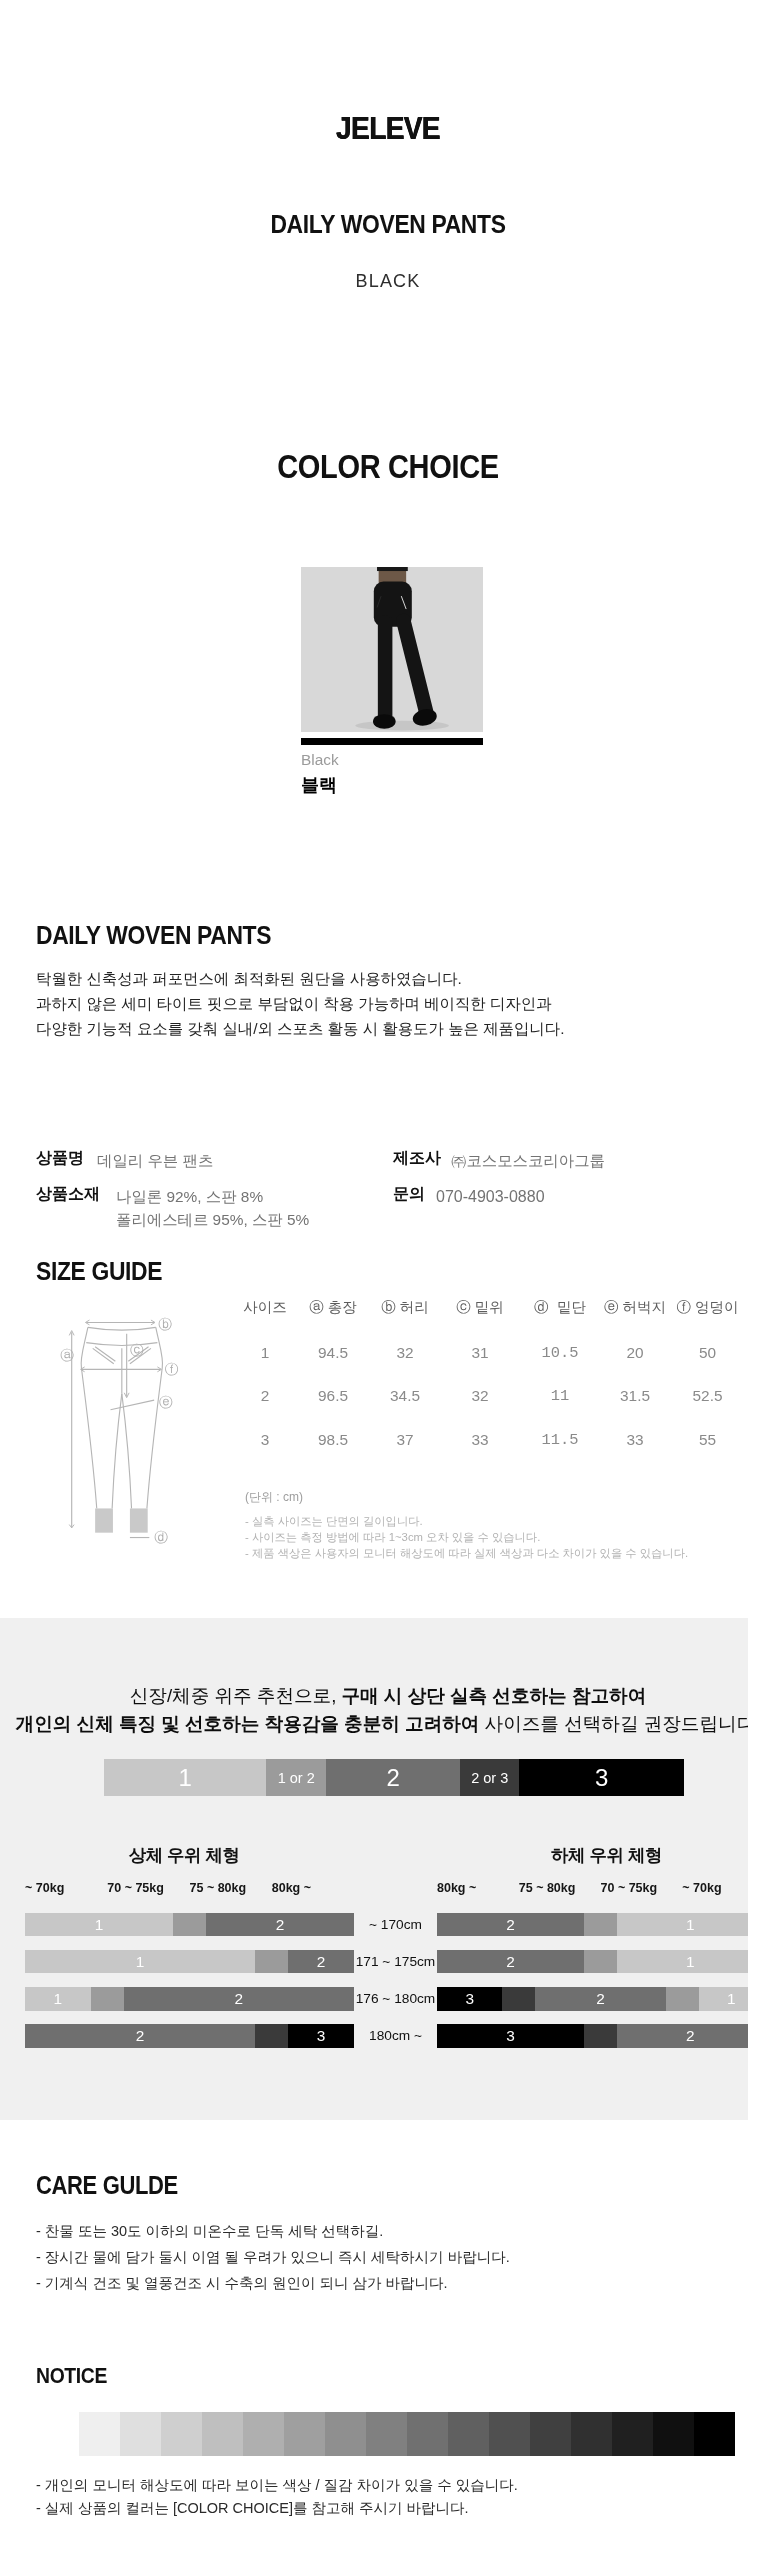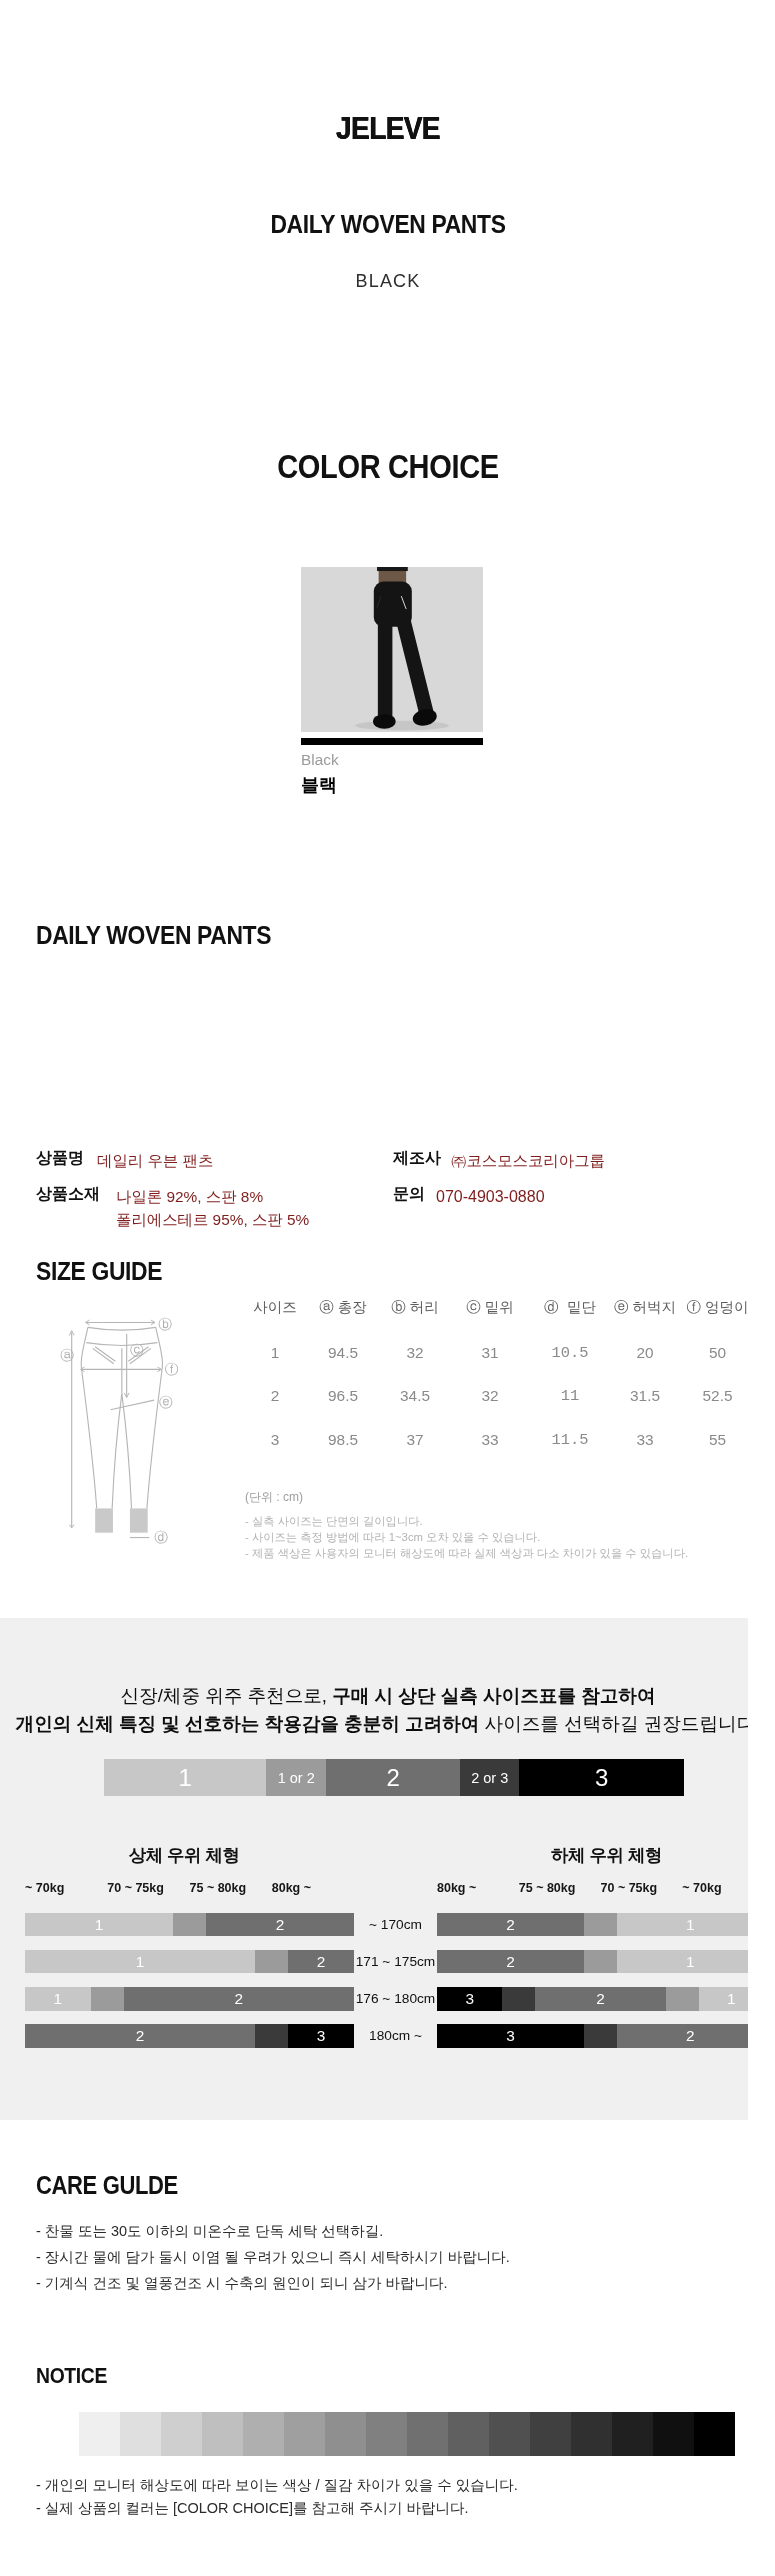--- a/index.html
+++ b/index.html
@@ -14,28 +14,28 @@
   #ptitle{top:177px;font-size:26px;}
   #subcolor{top:239px;font-size:18px;letter-spacing:1.2px;color:#2e2e2e;}
   #cchead{top:416px;font-size:33px;}
   #photo{left:301px;top:535px;width:182px;height:165px;}
   #swatchbar{left:301px;top:706px;width:182px;height:7.3px;}
   #swatch-en{left:301px;top:719px;font-size:15.4px;color:#9b9b9b;}
   #swatch-ko{left:301px;top:741px;font-size:18px;font-weight:700;color:#000;}
   #desc-h{left:36px;top:888px;font-size:26px;}
   #desc-lines{left:36px;top:934px;font-size:15.4px;line-height:25px;color:#222;}
   .ilabel{font-size:16px;font-weight:700;color:#111;}
-  .ival{font-size:15.4px;color:#7f1d1d;line-height:23.4px;}
+  .ival{font-size:15.4px;color:#737373;line-height:23.4px;}
   #lbl-name{left:36px;top:1116px;} #val-name{left:97px;top:1117px;}
   #lbl-maker{left:393px;top:1116px;} #val-maker{left:451px;top:1117px;}
   #lbl-mat{left:36px;top:1152px;} #val-mat{left:116px;top:1153px;}
   #lbl-contact{left:393px;top:1152px;} #val-contact{left:436px;top:1153px;font-size:16px;}
   #sg-h{left:36px;top:1224px;font-size:26px;}
   #diagram{left:57px;top:1284px;}
-  #size-table{left:242px;top:1266px;width:516px;}
+  #size-table{left:232px;top:1266px;width:516px;}
   .st-row{display:flex;height:19.4px;align-items:center;margin-bottom:24px;}
   .st-row.head{margin-bottom:26px;color:#5d5d5d;font-size:14.5px;}
   .st-row.body{color:#8a8a8a;font-size:15.4px;}
   .st-cell{text-align:center;}
   .st-cell:nth-child(1){width:66px;} .st-cell:nth-child(2){width:70px;}
   .st-cell:nth-child(3){width:74px;} .st-cell:nth-child(4){width:76px;}
   .st-cell:nth-child(5){width:84px;font-family:Liberation Mono, monospace;} .st-cell:nth-child(6){width:66px;}
   .st-cell:nth-child(7){width:79px;}
   #unit-note{left:245px;top:1457px;font-size:12px;color:#9e9e9e;}
   #size-notes{left:245px;top:1481px;font-size:11.3px;line-height:16px;color:#b2b2b2;}
@@ -87,20 +87,25 @@
       <ellipse cx="153" cy="186" rx="15" ry="10" transform="rotate(-12 153 186)" fill="#0a0a0a"></ellipse>
       <line x1="124" y1="36" x2="130" y2="52" stroke="#dcdcdc" stroke-width="1.2"></line>
       <line x1="99" y1="36" x2="94" y2="50" stroke="#2c2c2c" stroke-width="1"></line>
     </svg>
   </div>
   <div class="abs" id="swatchbar" style="background: rgb(0, 0, 0);"></div>
   <div class="abs" id="swatch-en">Black</div>
   <div class="abs" id="swatch-ko">블랙</div>
 
   <div class="abs hd" id="desc-h">DAILY WOVEN PANTS</div>
+  <div class="abs" id="desc-lines">
+      <div>탁월한 신축성과 퍼포먼스에 최적화된 원단을 사용하였습니다.</div>
+      <div>과하지 않은 세미 타이트 핏으로 부담없이 착용 가능하며 베이직한 디자인과</div>
+      <div>다양한 기능적 요소를 갖춰 실내/외 스포츠 활동 시 활용도가 높은 제품입니다.</div>
+    </div>
 
   <div class="abs ilabel" id="lbl-name">상품명</div>
   <div class="abs ival" id="val-name">데일리 우븐 팬츠</div>
   <div class="abs ilabel" id="lbl-maker">제조사</div>
   <div class="abs ival" id="val-maker">㈜코스모스코리아그룹</div>
   <div class="abs ilabel" id="lbl-mat">상품소재</div>
   <div class="abs ival" id="val-mat">
       <div>나일론 92%, 스판 8%</div>
       <div>폴리에스테르 95%, 스판 5%</div>
     </div>
@@ -185,21 +190,21 @@
     </div>
   <div class="abs" id="unit-note">(단위 : cm)</div>
   <div class="abs" id="size-notes">
       <div>- 실측 사이즈는 단면의 길이입니다.</div>
       <div>- 사이즈는 측정 방법에 따라 1~3cm 오차 있을 수 있습니다.</div>
       <div>- 제품 색상은 사용자의 모니터 해상도에 따라 실제 색상과 다소 차이가 있을 수 있습니다.</div>
     </div>
 
   <div class="abs" id="reco-section" style="background: rgb(240, 240, 240);">
     <div class="abs" id="intro">
-        <div><span>신장/체중 위주 추천으로, </span><span class="b">구매 시 상단 실측 사이즈표를 참고하여</span></div>
+        <div><span>신장/체중 위주 추천으로, </span><span class="b">구매 시 상단 실측 선호하는 참고하여</span></div>
         <div><span class="b">개인의 신체 특징 및 선호하는 착용감을 충분히 고려하여</span><span> 사이즈를 선택하길 권장드립니다.</span></div>
       </div>
     <div class="abs" id="legend">
         <div class="lg-seg" style="width: 28%; background: rgb(199, 199, 199);">
           <span class="big">1</span>
         </div>
         <div class="lg-seg" style="width: 10.3%; background: rgb(155, 155, 155);">
           <span class="small">1 or 2</span>
         </div>
         <div class="lg-seg" style="width: 23.1%; background: rgb(111, 111, 111);">

